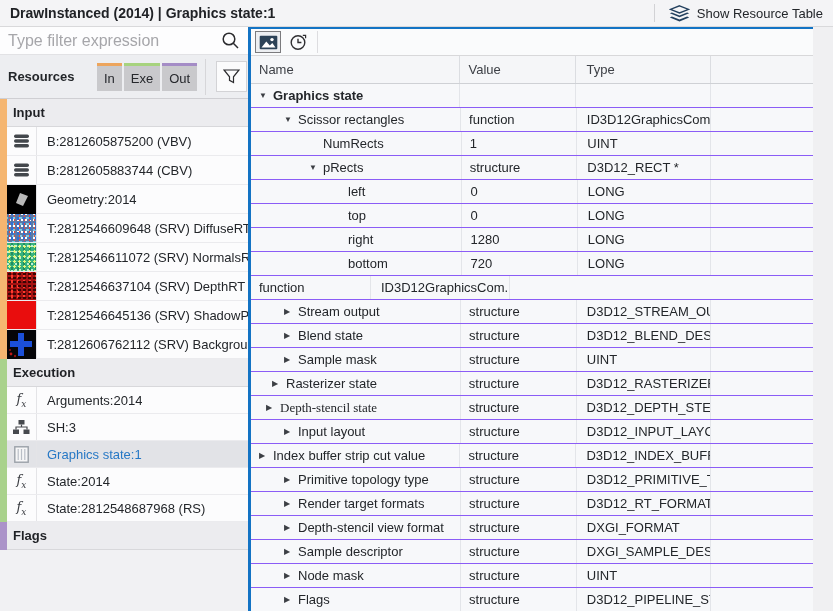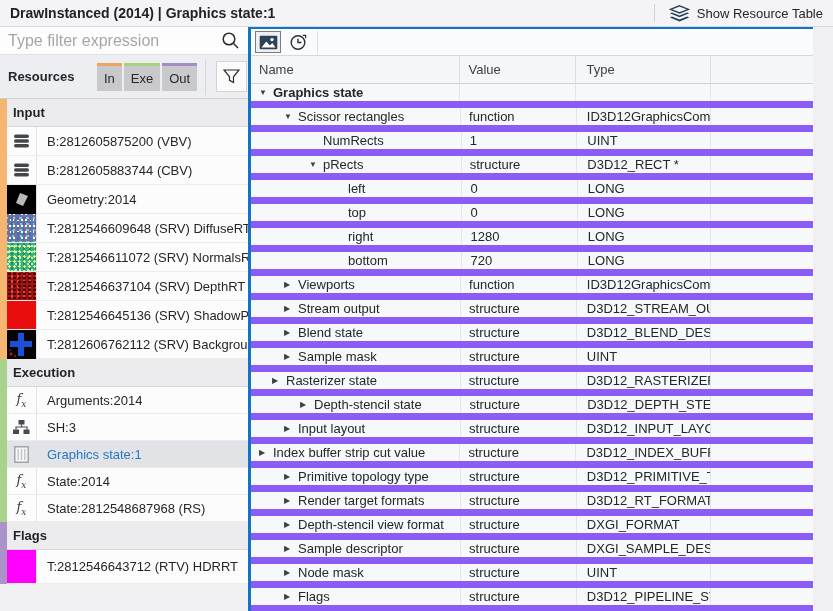--- a/index.html
+++ b/index.html
@@ -109,21 +109,21 @@
   .tool-btn.active { border:1px solid #7b7b7e; background:#edeff2; }
   .toolbar .tool-sep { width:1px; height:22px; background:#dddde0; margin-left:2px; }
 
   .thead { height:28px; background:#f5f6f8; border-bottom:1px solid #cfd1d5; display:flex; color:#3d4046; }
   .thead .hc { display:flex; align-items:center; border-right:1px solid #dbdde1; }
   .col-name { width:217px; padding-left:8px; }
   .col-value { width:120px; padding-left:8px; }
   .col-type { width:139px; padding-left:10px; }
   .col-last { width:106px; border-right:none !important; }
 
-  .trow { display:flex; height:24px; border-bottom:7px solid #8b5cf6; background:#f7f8fa; cursor:default; }
+  .trow { display:flex; height:24px; border-bottom:1px solid #8b5cf6; background:#f7f8fa; cursor:default; }
   .trow .tc { display:flex; align-items:center; border-right:1px solid #e3e5e9; overflow:hidden; white-space:nowrap; }
   .trow.bold { font-weight:bold; }
   .tri { flex:0 0 14px; font-size:8px; color:#3c3f44; display:inline-flex; align-items:center; }
   .tri.expanded::before { content:"▼"; }
   .tri.collapsed::before { content:"▶"; }
   .tri.none::before { content:""; }
 </style>
 </head>
 <body>
 
@@ -271,26 +271,20 @@
         </div>
         <div class="item">
           <div class="icon-cell">
             <span class="fx-glyph">f<sub>x</sub></span>
           </div>
           <div class="item-label">State:2812548687968 (RS)</div>
         </div>
       </div>
       <div class="section sec-2" style="border-left-color: rgb(171, 147, 201);">
         <div class="section-header">Flags</div>
-        <div class="item">
-          <div class="icon-cell">
-            <div class="thumb tex-hdr"></div>
-          </div>
-          <div class="item-label">T:2812546643712 (RTV) HDRRT</div>
-        </div>
       </div>
     </div>
 </div>
 
 <div class="v-divider"></div>
 
 <div class="right-panel">
   <div class="toolbar">
     <div class="tool-btn active">
       <svg width="19" height="15" viewBox="0 0 19 15">
@@ -381,24 +375,20 @@
       <div class="trow">
         <div class="tc col-name" style="padding-left: 83px;">
           <span class="tri none"></span>
           <span>bottom</span>
         </div>
         <div class="tc col-value">720</div>
         <div class="tc col-type">LONG</div>
         <div class="tc col-last"></div>
       </div>
       <div class="trow">
-        <div class="tc col-name" style="padding-left: 33px;">
-          <span class="tri collapsed"></span>
-          <span>Viewports</span>
-        </div>
         <div class="tc col-value">function</div>
         <div class="tc col-type">ID3D12GraphicsCom...</div>
         <div class="tc col-last"></div>
       </div>
       <div class="trow">
         <div class="tc col-name" style="padding-left: 33px;">
           <span class="tri collapsed"></span>
           <span>Stream output</span>
         </div>
         <div class="tc col-value">structure</div>
@@ -426,21 +416,21 @@
       <div class="trow">
         <div class="tc col-name" style="padding-left: 21px;">
           <span class="tri collapsed"></span>
           <span>Rasterizer state</span>
         </div>
         <div class="tc col-value">structure</div>
         <div class="tc col-type">D3D12_RASTERIZER_...</div>
         <div class="tc col-last"></div>
       </div>
       <div class="trow">
-        <div class="tc col-name" style="padding-left: 49px;">
+        <div class="tc col-name" style="padding-left: 15px; font-family: Liberation Serif, serif;">
           <span class="tri collapsed"></span>
           <span>Depth-stencil state</span>
         </div>
         <div class="tc col-value">structure</div>
         <div class="tc col-type">D3D12_DEPTH_STEN...</div>
         <div class="tc col-last"></div>
       </div>
       <div class="trow">
         <div class="tc col-name" style="padding-left: 33px;">
           <span class="tri collapsed"></span>

